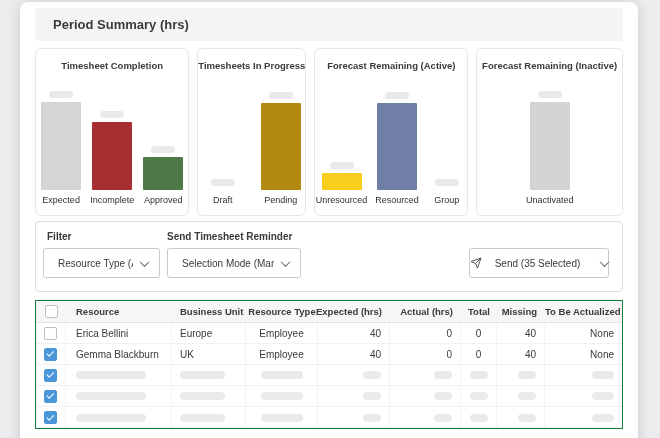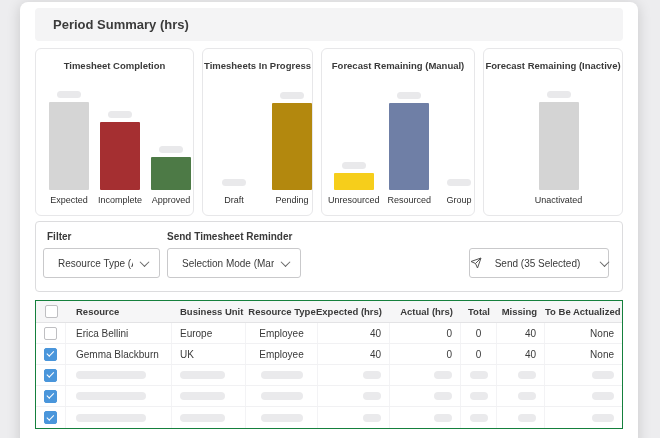--- a/index.html
+++ b/index.html
@@ -24,21 +24,21 @@
     margin-bottom:7px;
   }
   
   .cards { display:flex; gap:8px; height:168px; margin-bottom:5px; }
   .card {
     background:#fff; border:1px solid #E7E7E9; border-radius:6px;
     display:flex; flex-direction:column; align-items:center;
     padding-top:11px;
   }
   .card-title { font-size:9.5px; font-weight:700; color:#3A3A3A; white-space:nowrap; }
-  .chart { display:flex; align-items:flex-end; margin:auto 0 10px 11px; }
+  .chart { display:flex; align-items:flex-end; margin:auto 0 10px 0; }
   .g1 { gap:5px; } .g2 { gap:14px; } .g3 { gap:4px; } .g4 { gap:0; }
   .bcol { display:flex; flex-direction:column; align-items:center; justify-content:flex-end; padding:0 2px; }
   .pill { width:24px; height:7px; border-radius:3.5px; background:#E9E9EB; margin-bottom:4px; }
   .bar { width:40px; border-radius:1px; }
   .blabel { font-size:9px; color:#2F2F2F; margin-top:5px; white-space:nowrap; }
   
   .filter-box {
     position:relative; height:71px; border:1px solid #DCDCDE; border-radius:4px;
     margin-bottom:8px;
   }
@@ -134,21 +134,21 @@
         </div>
         <div class="bcol">
           <div class="pill"></div>
           <div class="bar" style="height: 87px; background: rgb(179, 136, 14);"></div>
           <div class="blabel">Pending</div>
         </div>
       </div>
     </div>
 
     <div class="card" style="width:154px">
-      <div class="card-title">Forecast Remaining (Manual)</div>
+      <div class="card-title">Forecast Remaining (Active)</div>
       <div class="chart g3">
         <div class="bcol">
           <div class="pill"></div>
           <div class="bar" style="height: 17px; background: rgb(246, 206, 27);"></div>
           <div class="blabel">Unresourced</div>
         </div>
         <div class="bcol">
           <div class="pill"></div>
           <div class="bar" style="height: 87px; background: rgb(111, 127, 166);"></div>
           <div class="blabel">Resourced</div>

